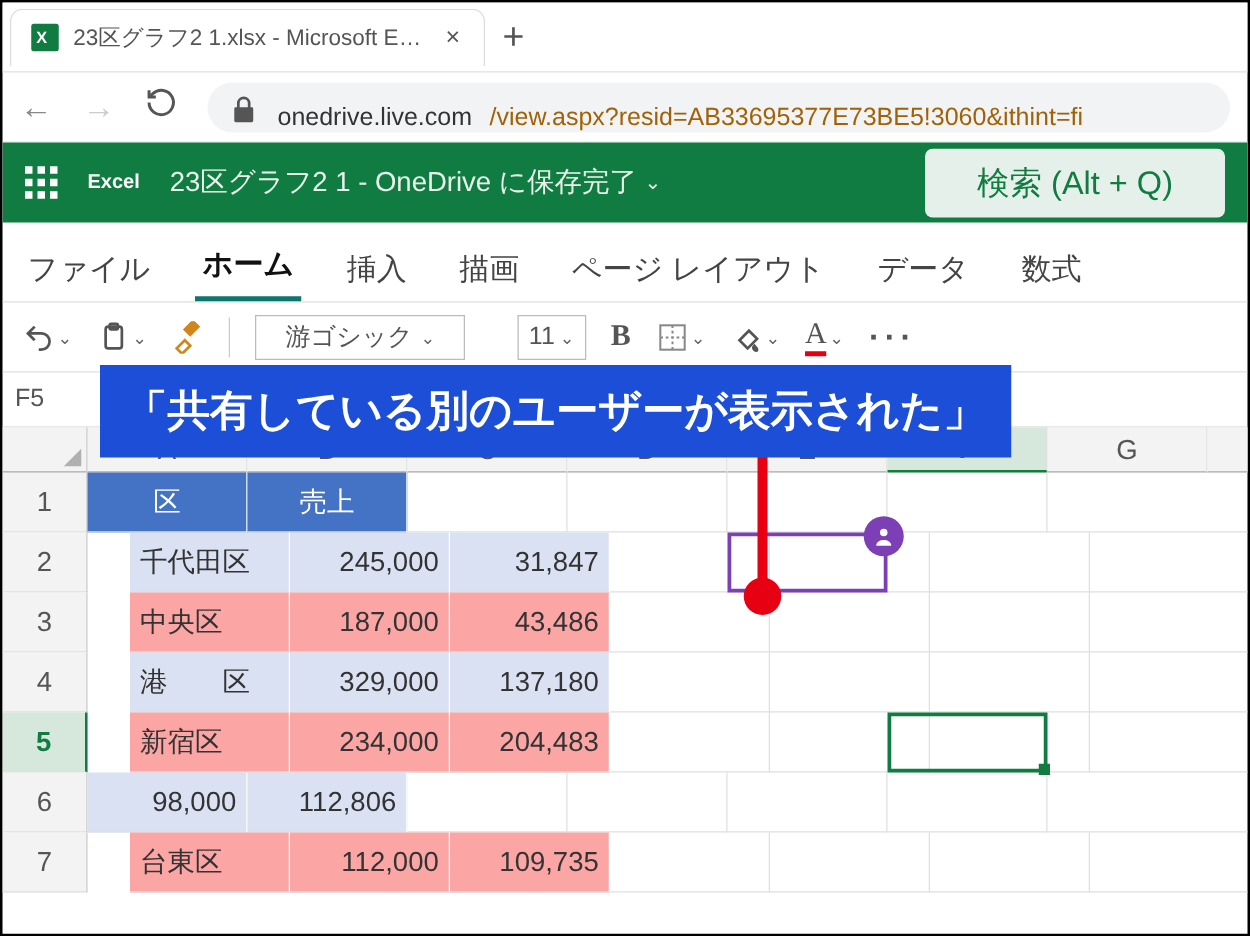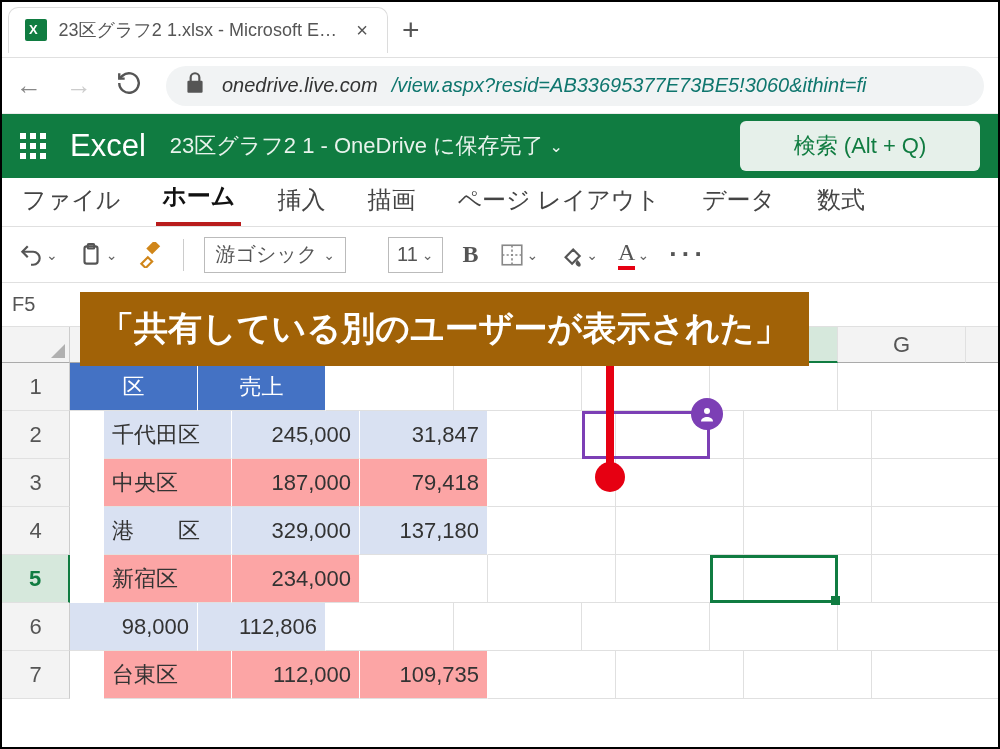--- a/index.html
+++ b/index.html
@@ -12,44 +12,44 @@
   .tab-favicon::before { content: "X"; position: absolute; left: 4px; top: 3px; font-size: 13px; }
   .tab-title { font-size: 18px; color: #555; white-space: nowrap; overflow: hidden; text-overflow: ellipsis; max-width: 290px; }
   .tab-close { width: 18px; height: 18px; display: flex; align-items: center; justify-content: center; font-size: 20px; color: #555; cursor: pointer; }
   .new-tab { margin-left: 14px; font-size: 30px; color: #555; font-weight: 300; cursor: pointer; }
 
   
   .addr-row { display: flex; align-items: center; height: 56px; padding: 0 14px; gap: 24px; border-bottom: 1px solid #ececec; }
   .nav-arrow { font-size: 26px; color: #888; cursor: pointer; }
   .nav-arrow.disabled { color: #ccc; }
   .reload { font-size: 24px; color: #555; cursor: pointer; }
-  .addr-bar { flex: 1; display: flex; align-items: center; gap: 14px; height: 40px; padding: 0 16px; border-radius: 22px; background: #f1f3f4; font-size: 20px; color: #555; font-style: italic; }
+  .addr-bar { flex: 1; display: flex; align-items: flex-end; gap: 14px; height: 40px; padding: 0 16px; border-radius: 22px; background: #f1f3f4; font-size: 20px; color: #555; }
   .lock-icon { font-size: 18px; color: #555; }
   .url-host { color: #333; }
-  .url-path { color: #0f766e; }
+  .url-path { color: #a16207; }
 
   
   .excel-header { display: flex; align-items: center; height: 64px; background: #107c41; color: #fff; padding: 0 18px; gap: 24px; }
   .waffle { display: grid; grid-template-columns: repeat(3, 6px); grid-template-rows: repeat(3, 6px); gap: 4px; cursor: pointer; }
   .waffle div { background: #fff; }
-  .excel-brand { font-size: 31px; font-weight: 400; }
+  .excel-brand { font-size: 16px; font-weight: 700; }
   .file-status { font-size: 22px; color: #e8f3ec; display: flex; align-items: center; gap: 6px; }
   .file-status .chev { font-size: 16px; }
-  .search-box { margin-left: auto; background: #e6f0ea; color: #107c41; padding: 10px 40px; border-radius: 6px; font-size: 22px; min-width:240px; text-align:center; }
-
-  
-  .ribbon-tabs { display: flex; align-items: flex-end; height: 49px; padding: 0 14px; gap: 30px; border-bottom: 1px solid #e0e0e0; font-size: 24px; color: #444; }
+  .search-box { margin-left: auto; background: #e6f0ea; color: #107c41; padding: 10px 40px; border-radius: 6px; font-size: 26px; min-width:240px; text-align:center; }
+
+  
+  .ribbon-tabs { display: flex; align-items: flex-end; height: 64px; padding: 0 14px; gap: 30px; border-bottom: 1px solid #e0e0e0; font-size: 24px; color: #444; }
   .ribbon-tab { padding: 10px 6px; cursor: pointer; white-space: nowrap; }
-  .ribbon-tab.active { font-weight: 700; border-bottom: 4px solid #b91c1c; color: #111; }
+  .ribbon-tab.active { font-weight: 700; border-bottom: 4px solid #0f766e; color: #111; }
 
   
   .toolbar { display: flex; align-items: center; height: 56px; padding: 0 16px; gap: 20px; border-bottom: 1px solid #e0e0e0; font-size: 22px; color: #555; }
   .tool-item { display: flex; align-items: center; gap: 2px; cursor: pointer; position: relative; }
   .tool-sep { width: 1px; height: 32px; background: #ccc; }
-  .font-select { display: flex; align-items: center; gap: 6px; border: 1px solid #bbb; padding: 2px 10px; height: 36px; font-size: 20px; background:#fff; }
+  .font-select { display: flex; align-items: center; gap: 6px; border: 1px solid #bbb; padding: 2px 23px; height: 36px; font-size: 20px; background:#fff; }
   .font-size { display: flex; align-items: center; gap: 4px; border: 1px solid #bbb; padding: 2px 8px; height: 36px; font-size: 20px; background:#fff;margin-left:22px; }
   .bold { font-weight: 800; font-size: 24px; font-family: serif; }
   .more-dots { font-size: 26px; font-weight: bold; letter-spacing: 4px; }
 
   
   .namebox-row { display: flex; align-items: center; height: 44px; border-bottom: 1px solid #e0e0e0; }
   .name-box { width: 68px; padding-left: 10px; font-size: 20px; color: #555; }
 
   
   .grid { display: flex; }
@@ -77,21 +77,21 @@
   .band-odd .tbl { background: #fca5a5; }
   .tbl { border-right: 1px solid #fff; }
 
   
   .sel-green { position: absolute; border: 3px solid #107c41; pointer-events: none; }
   .sel-green .handle { position: absolute; right: -5px; bottom: -5px; width: 9px; height: 9px; background: #107c41; }
   .sel-purple { position: absolute; border: 3px solid #7c3fb5; pointer-events: none; }
   .presence-badge { position: absolute; width: 32px; height: 32px; border-radius: 50%; background: #7c3fb5; color: #fff; display: flex; align-items: center; justify-content: center; font-size: 18px; top: -16px; right: -16px; }
 
   
-  .callout { position: absolute; left: 78px; top: 290px; background: #a16207; color: #fff; padding: 14px 20px; font-size: 34px; font-weight: 700; z-index: 50; }
+  .callout { position: absolute; left: 78px; top: 290px; background: #1d4ed8; color: #fff; padding: 14px 20px; font-size: 34px; font-weight: 700; z-index: 50; }
   .callout-line { position: absolute; width: 8px; background: #e60012; z-index: 49; }
   .callout-dot { position: absolute; width: 30px; height: 30px; border-radius: 50%; background: #e60012; z-index: 51; }
 
   svg.icon { width: 26px; height: 26px; }
   .chev-down { font-size: 14px; color: #666; }
 </style>
 </head>
 <body>
 
 <div class="tab-row">
@@ -252,40 +252,41 @@
         <div class="cell num tbl">31,847</div>
         <div class="cell"></div>
         <div class="cell"></div>
         <div class="cell"></div>
         <div class="cell"></div>
         <div class="cell" style="flex:1"></div>
       </div>
       <div class="data-row band-odd">
         <div class="cell text tbl">中央区</div>
         <div class="cell num tbl">187,000</div>
-        <div class="cell num tbl">79,418</div>
+        <div class="cell num tbl">43,486</div>
         <div class="cell"></div>
         <div class="cell"></div>
         <div class="cell"></div>
         <div class="cell"></div>
         <div class="cell" style="flex:1"></div>
       </div>
       <div class="data-row band-even">
         <div class="cell text tbl">港　　区</div>
         <div class="cell num tbl">329,000</div>
         <div class="cell num tbl">137,180</div>
         <div class="cell"></div>
         <div class="cell"></div>
         <div class="cell"></div>
         <div class="cell"></div>
         <div class="cell" style="flex:1"></div>
       </div>
       <div class="data-row band-odd">
         <div class="cell text tbl">新宿区</div>
         <div class="cell num tbl">234,000</div>
+        <div class="cell num tbl">204,483</div>
         <div class="cell"></div>
         <div class="cell"></div>
         <div class="cell"></div>
         <div class="cell"></div>
         <div class="cell" style="flex:1"></div>
       </div>
       <div class="data-row band-even">
         <div class="cell num tbl">98,000</div>
         <div class="cell num tbl">112,806</div>
         <div class="cell"></div>

